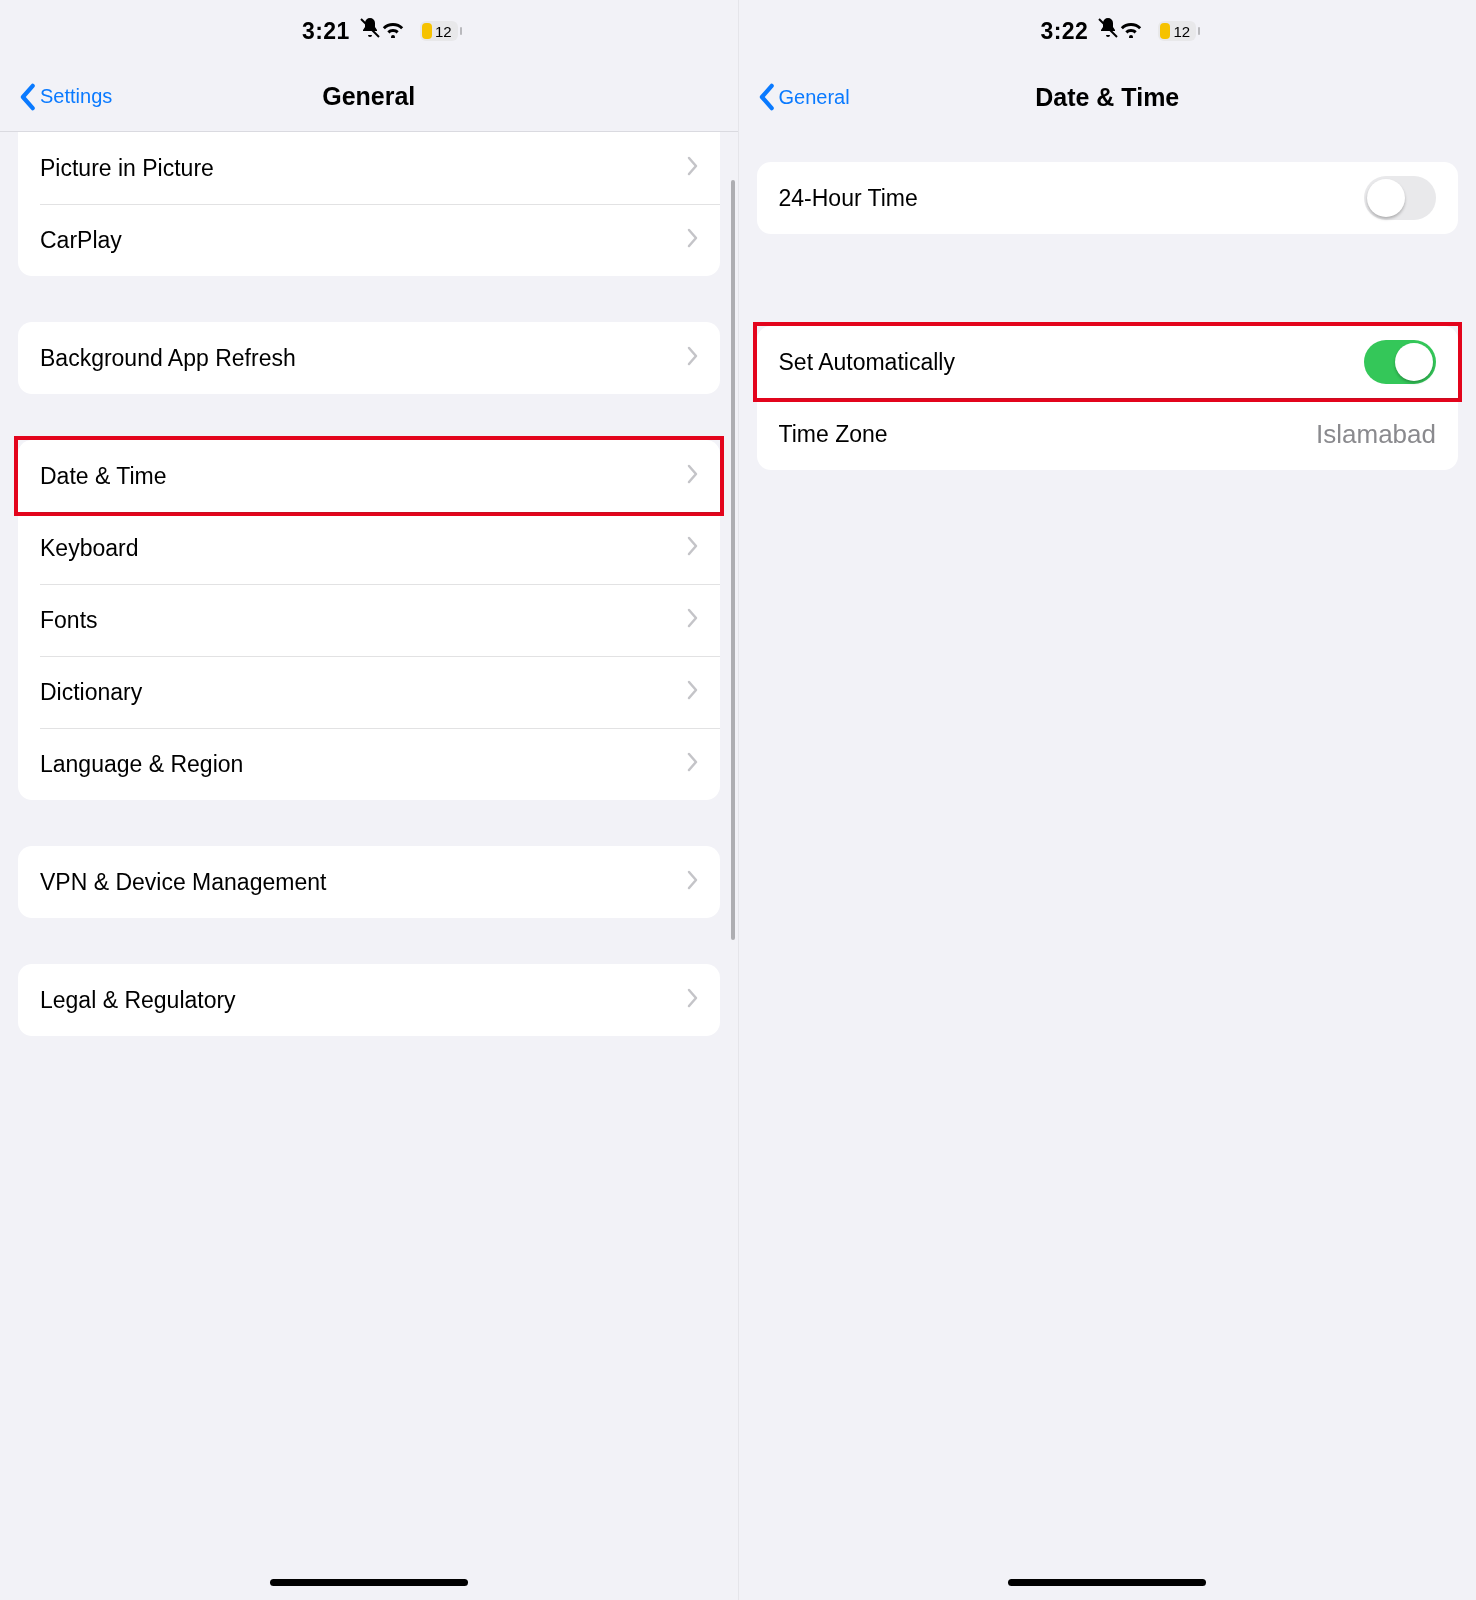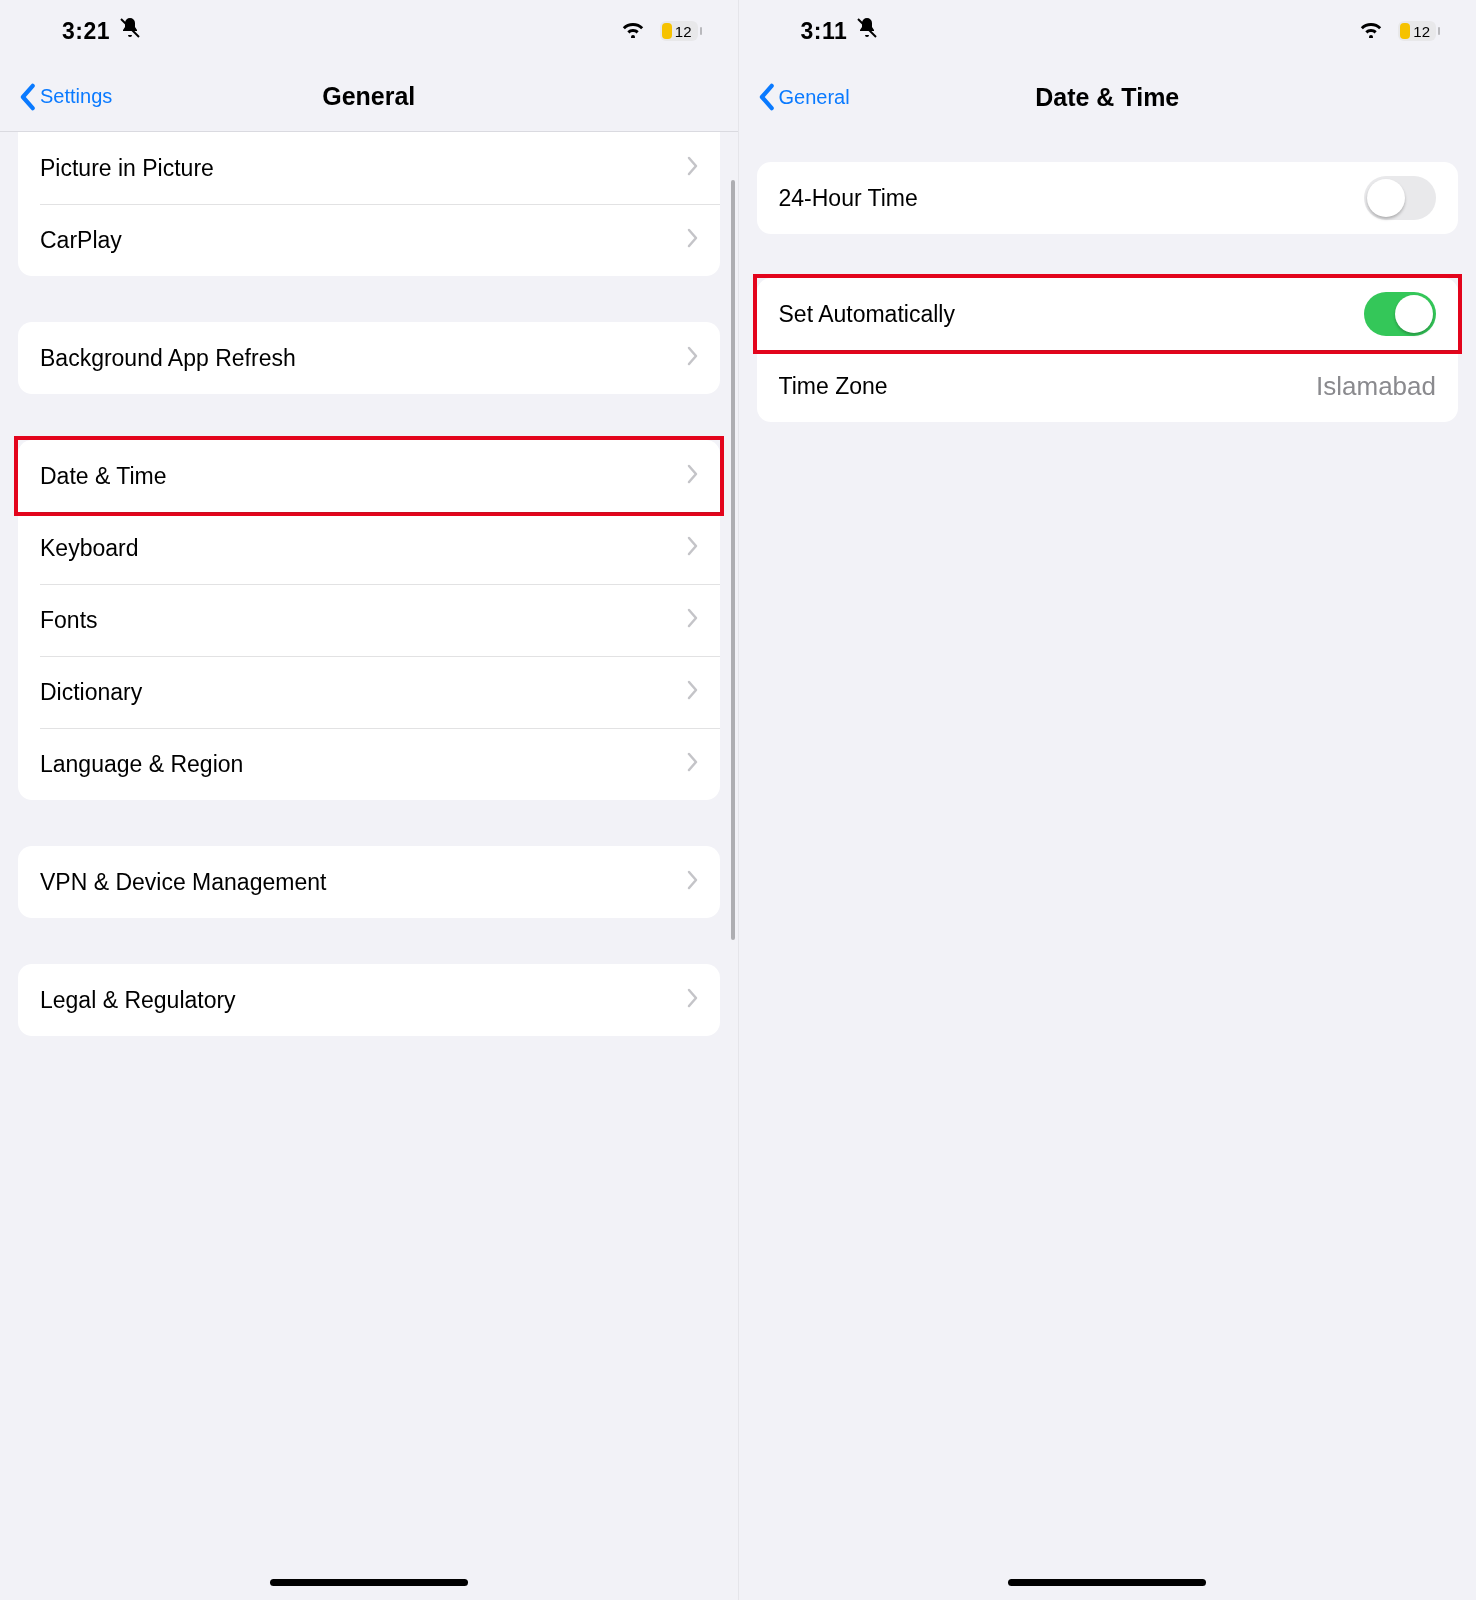--- a/index.html
+++ b/index.html
@@ -1,21 +1,21 @@
 <!DOCTYPE html>
 <html><head>
   <meta charset="utf-8">
   <style>
     *{box-sizing:border-box;margin:0;padding:0;font-family:-apple-system,BlinkMacSystemFont,"Segoe UI",Helvetica,Arial,sans-serif;-webkit-font-smoothing:antialiased}
     body{width:1476px;height:1600px;overflow:hidden;background:#f2f2f7}
     .wrap{display:flex;width:100%;height:100%}
     .phone{flex:1;position:relative;min-width:0;height:100%;background:#f2f2f7}
     .phone.left{border-right:1px solid rgba(0,0,0,.05)}
     
-    .statusbar{display:flex;align-items:center;justify-content:space-between;height:62px;padding:0 40px 0 62px}
+    .statusbar{display:flex;align-items:center;justify-content:center;height:62px;padding:0 40px 0 62px}
     .status-left{display:flex;align-items:center;gap:8px;font-size:23px;font-weight:600;letter-spacing:.5px}
     .status-right{display:flex;align-items:center;gap:16px}
     .battery-pill{display:flex;align-items:center;height:20px;border-radius:6px;background:#e8e8ea;position:relative;padding:0 2px}
     .battery-fill{width:10px;height:16px;border-radius:4px;background:#f6c200}
     .battery-num{font-size:15px;font-weight:500;padding:0 4px 0 3px}
     .battery-tip{position:absolute;right:-4px;top:6px;width:2px;height:8px;border-radius:1px;background:#b9b9bd}
     
     .navbar{display:flex;align-items:center;height:70px;padding:0 20px;border-bottom:1px solid rgba(60,60,67,.13);position:relative;background:#f2f2f7}
     .phone.right .navbar{border-bottom:none}
     .back{display:flex;align-items:center;gap:3px;color:#0a7aff;font-size:20px}
@@ -25,21 +25,21 @@
     .group{background:#fff;border-radius:14px;margin-top:46px;overflow:visible}
     .group.first-left{margin-top:0;border-top-left-radius:0;border-top-right-radius:0}
     .row{display:flex;align-items:center;justify-content:space-between;height:72px;padding:0 22px;font-size:23px;color:#000;position:relative}
     .row + .row::before{content:"";position:absolute;top:0;left:22px;right:0;height:1px;background:rgba(60,60,67,.15)}
     .row .value{color:#8a8a8e;font-size:26px}
     .chev{color:#c4c4c8}
     .highlight-row{position:relative}
     .highlight-row::after{content:"";position:absolute;inset:-4px;border:4px solid #e3041c;pointer-events:none}
     .group .highlight-row::after{border-radius:0}
     
-    .group.datetime2{margin-top:44px}
+    .group.datetime2{margin-top:92px}
     
     .toggle{position:relative;width:72px;height:44px;border-radius:22px;background:#e9e9eb;flex:0 0 auto}
     .toggle .knob{position:absolute;top:3px;left:3px;width:38px;height:38px;border-radius:50%;background:#fff;box-shadow:0 2px 3px rgba(0,0,0,.25)}
     .toggle.on{background:#34c759}
     .toggle.on .knob{left:auto;right:3px}
     
     .home{position:absolute;bottom:14px;left:50%;transform:translateX(-50%);width:198px;height:7px;border-radius:4px;background:#000}
     
     .scroll-ind{position:absolute;right:3px;top:180px;width:4px;height:760px;border-radius:2px;background:rgba(0,0,0,.28)}
     
@@ -170,21 +170,21 @@
     </div>
 
     <div class="scroll-ind"></div>
     <div class="home"></div>
   </div>
 
   <div class="phone right">
 
     <div class="statusbar">
       <div class="status-left">
-        <span>3:11</span>
+        <span>3:22</span>
         <span>
           <svg class="bell" viewBox="0 0 24 24" fill="#000">
               <path d="M12 2a5 5 0 0 0-5 5v4l-2 3v1h14v-1l-2-3V7a5 5 0 0 0-5-5Z"></path>
               <path d="M10 19a2 2 0 0 0 4 0Z"></path>
               <line x1="3" y1="3" x2="21" y2="21" stroke="#000" stroke-width="2"></line>
             </svg>
         </span>
       </div>
       <div class="status-right">
         <span>

